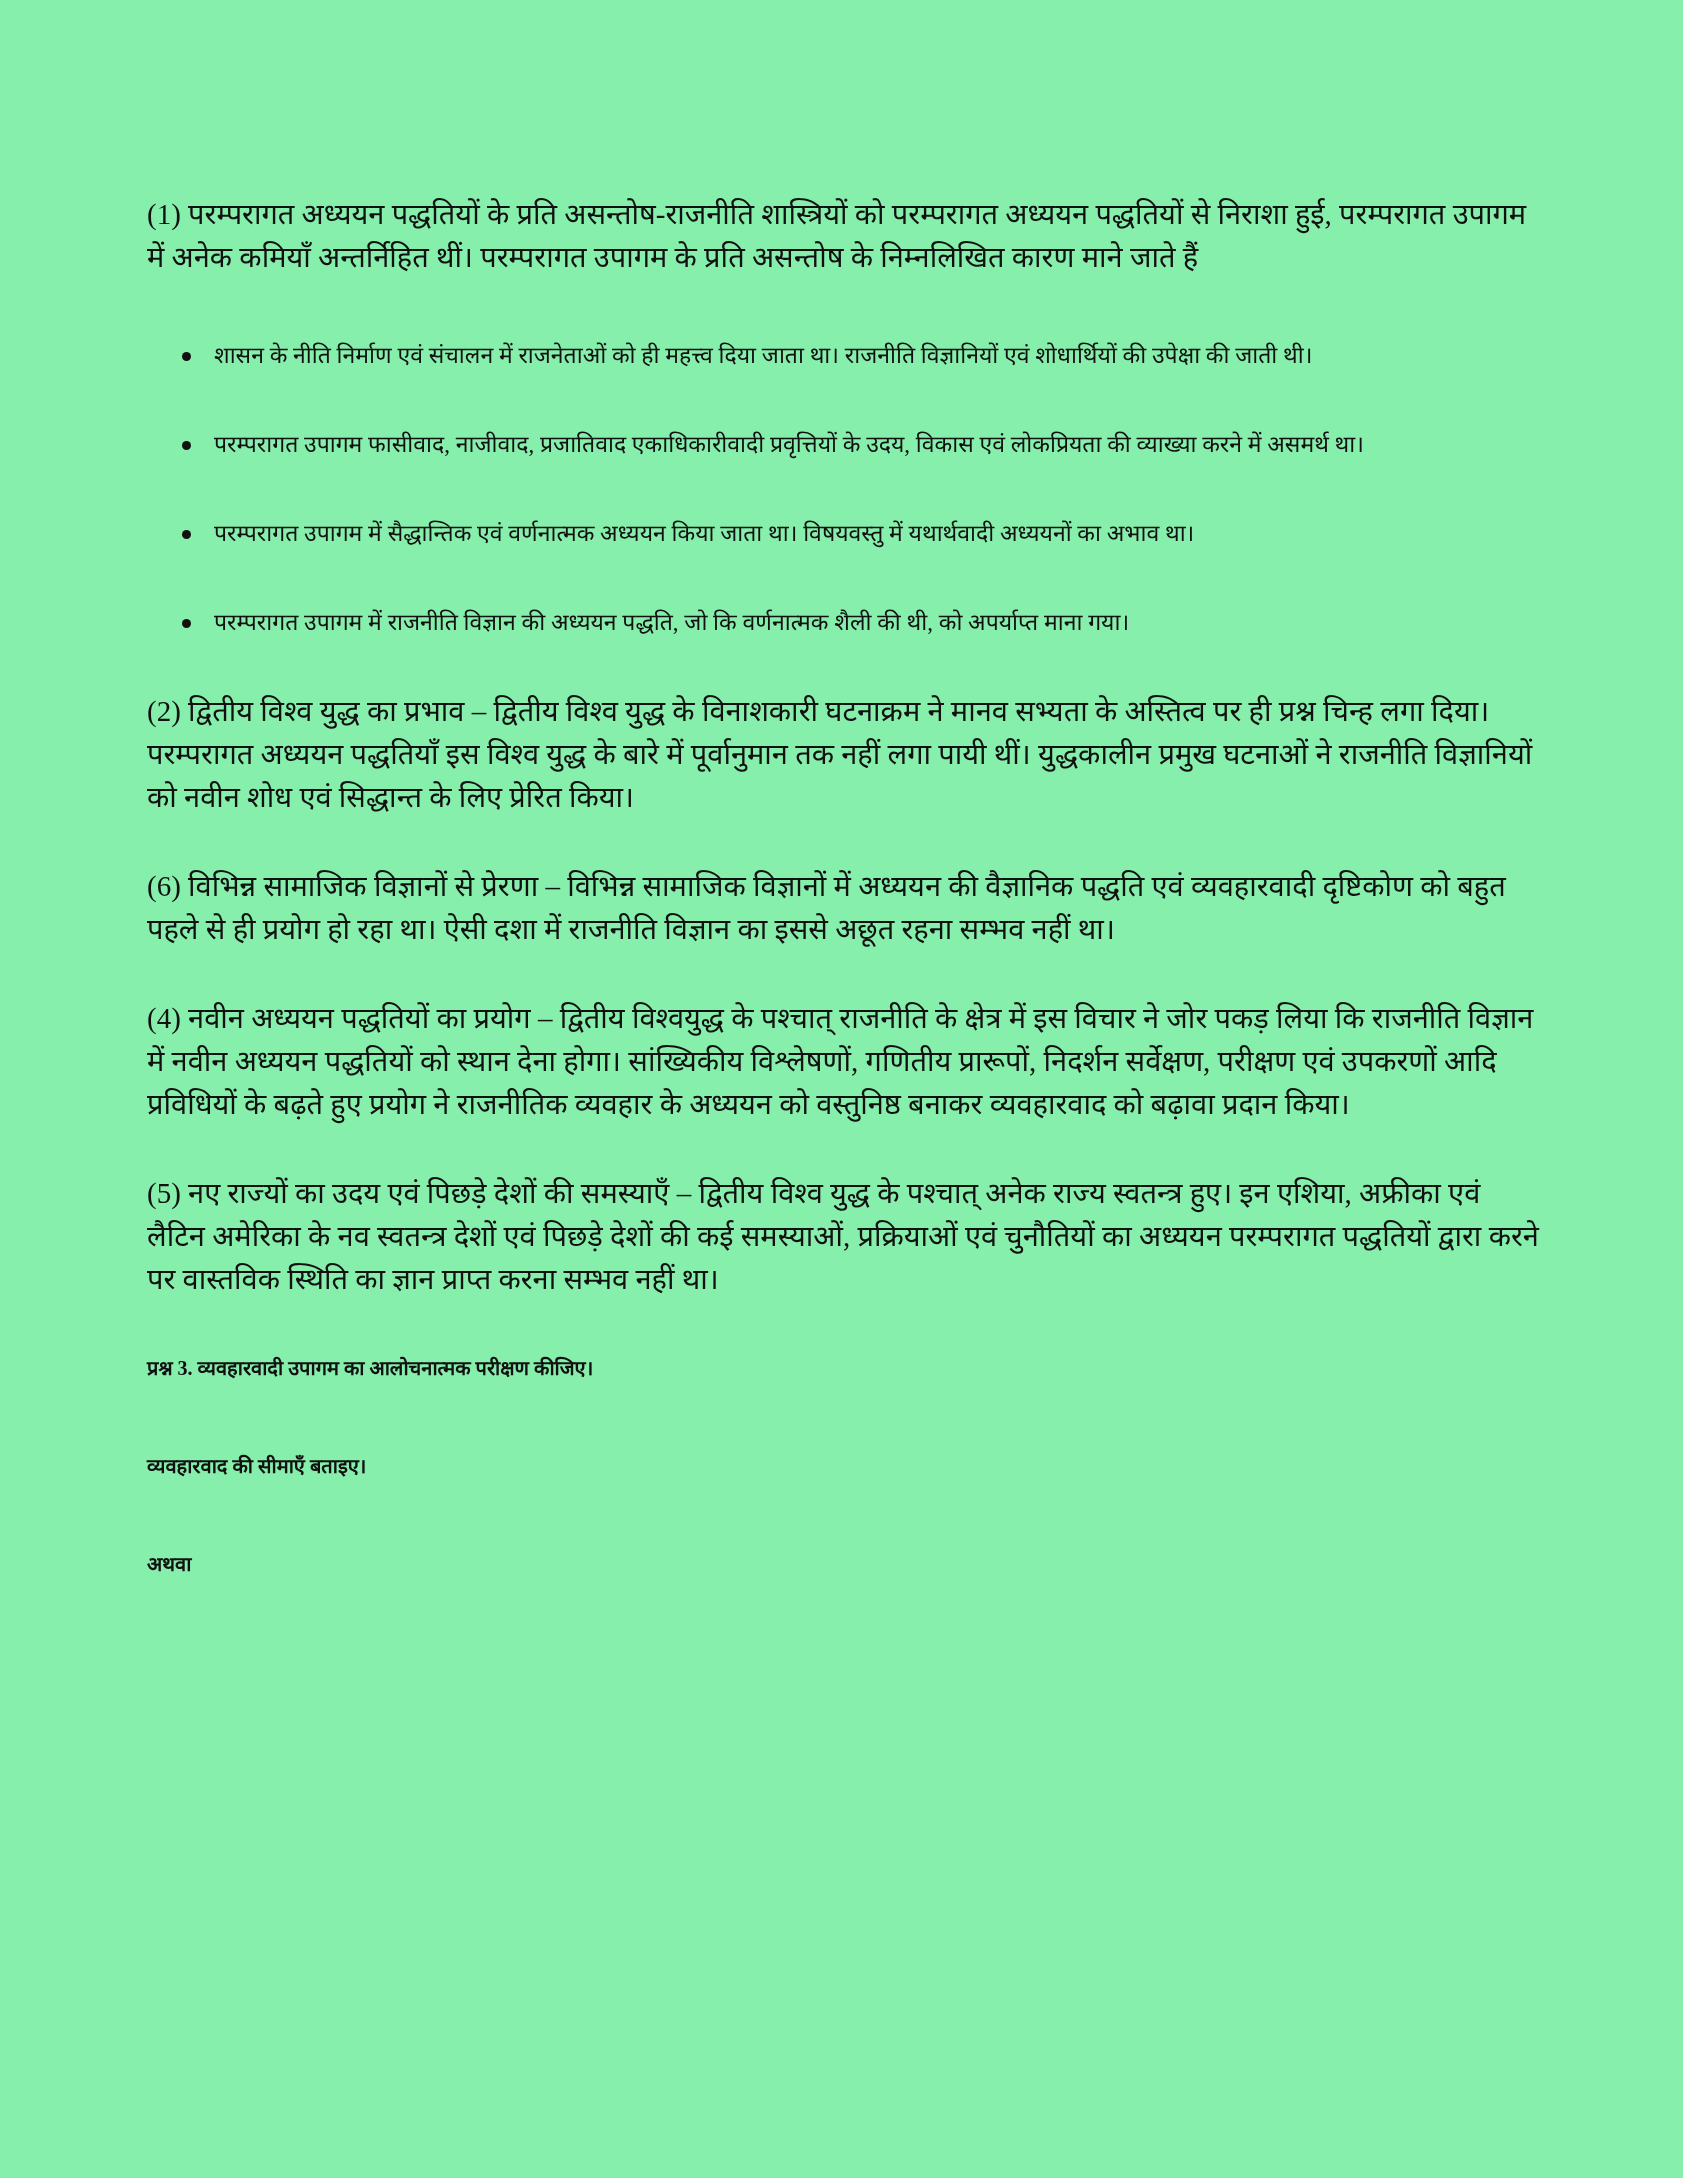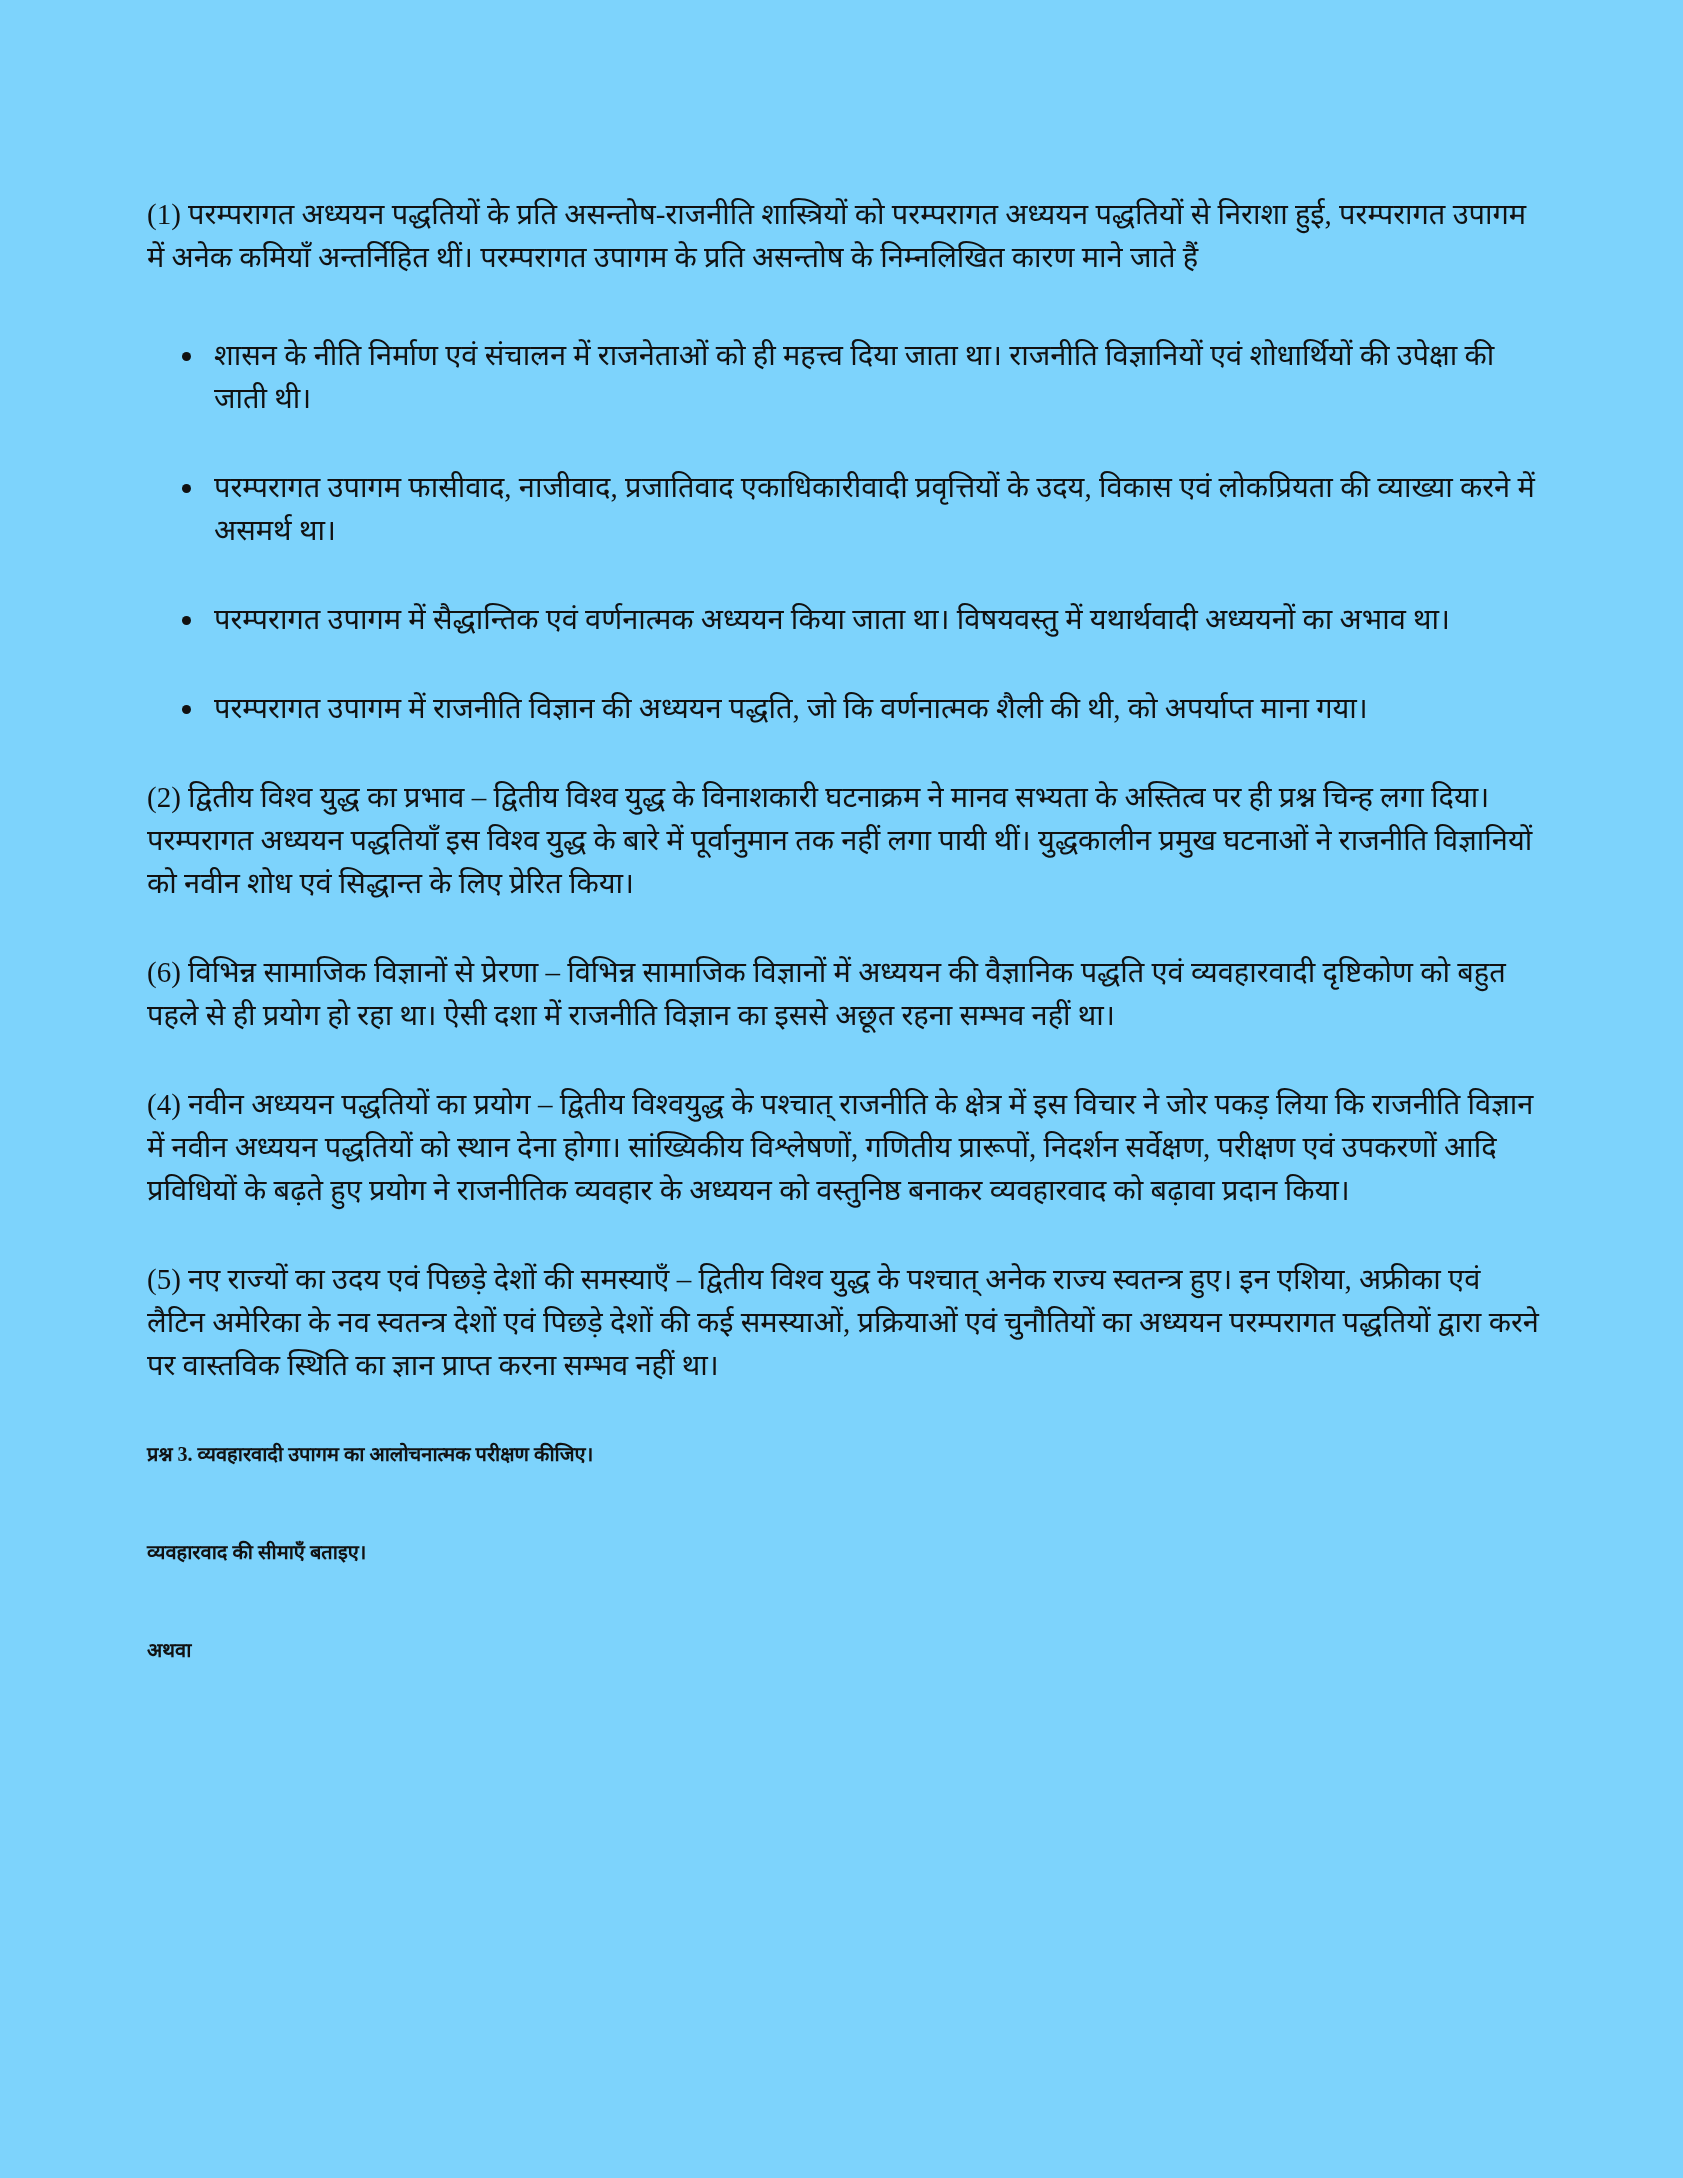--- a/index.html
+++ b/index.html
@@ -12,38 +12,38 @@
     height: 2178px;
     font-family: "Liberation Serif", "DejaVu Serif", serif;
     color: #111111;
     overflow: hidden;
   }
   .page {
     box-sizing: border-box;
     width: 1683px;
     height: 2178px;
     padding: 193px 139px 4px 147px;
-    background: #7dd3fc;
+    background: #86efac;
   }
   .para {
     font-size: 29px;
     line-height: 43px;
     margin: 0 0 46px 0;
     max-width: 1411px;
     text-align: left;
   }
   ul.reason-list {
     margin: 55px 0 46px 0;
     padding: 0 0 0 45px;
     list-style: none;
     max-width: 1366px;
   }
   ul.reason-list li {
     position: relative;
-    font-size: 29px;
+    font-size: 23px;
     line-height: 43px;
     margin: 0 0 46px 0;
     padding-left: 22px;
   }
   ul.reason-list li::before {
     content: "";
     position: absolute;
     left: -10px;
     top: 18px;
     width: 9px;

